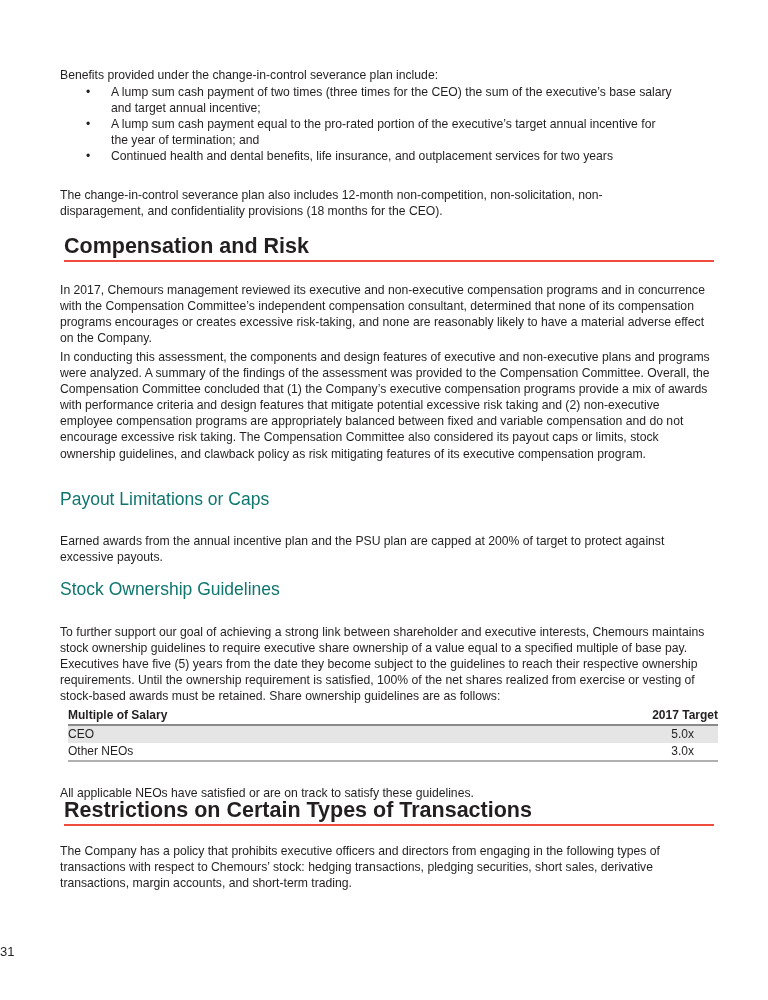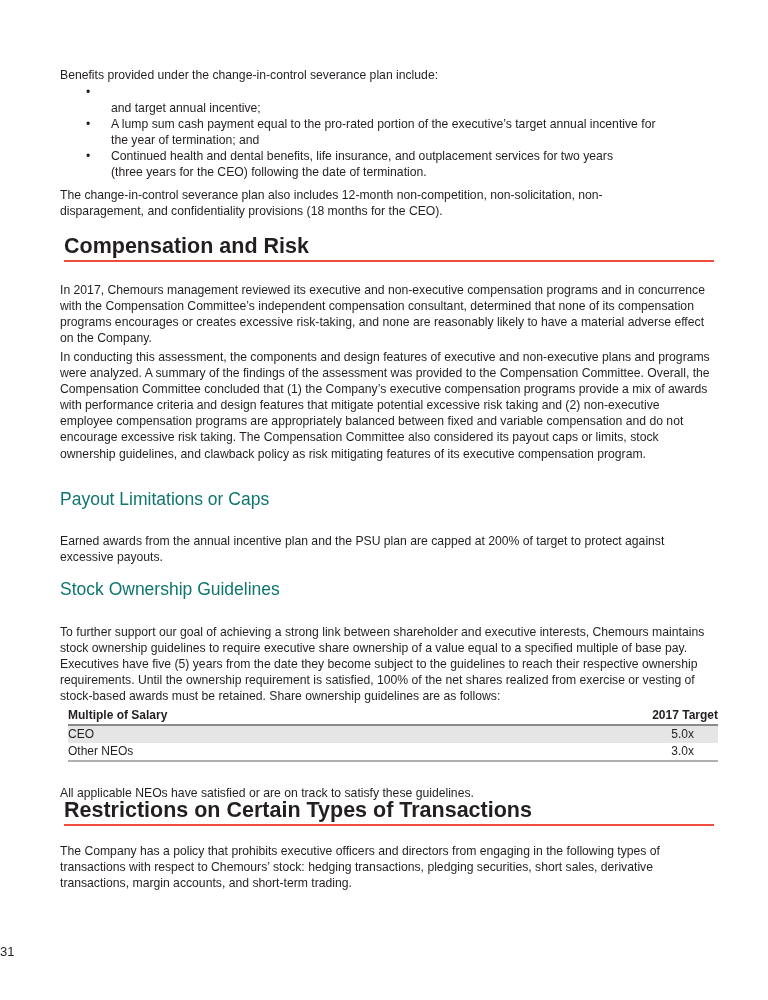--- a/index.html
+++ b/index.html
@@ -25,32 +25,31 @@
 </style>
 </head>
 <body>
 
 <div class="page">
   <p class="intro">Benefits provided under the change-in-control severance plan include:</p>
 
   <ul class="bullets">
     <li>
       <span class="dot">•</span>
-      <br>
+      <span>A lump sum cash payment of two times (three times for the CEO) the sum of the executive’s base salary</span><br>
       <span>and target annual incentive;</span>
     </li>
     <li>
       <span class="dot">•</span>
       <span>A lump sum cash payment equal to the pro-rated portion of the executive’s target annual incentive for</span><br>
       <span>the year of termination; and</span>
     </li>
     <li>
       <span class="dot">•</span>
       <span>Continued health and dental benefits, life insurance, and outplacement services for two years</span><br>
-      <span>(three years for the CEO) following the date of termination.</span>
     </li>
   </ul>
 
   <p style="position:absolute;top:187px;width:560px;">The change-in-control severance plan also includes 12-month non-competition, non-solicitation, non-disparagement, and confidentiality provisions (18 months for the CEO).</p>
 
   <h1 class="h1" style="top:229px;">Compensation and Risk</h1>
 
   <p style="position:absolute;top:282px;width:650px;">In 2017, Chemours management reviewed its executive and non-executive compensation programs and in concurrence with the Compensation Committee’s independent compensation consultant, determined that none of its compensation programs encourages or creates excessive risk-taking, and none are reasonably likely to have a material adverse effect on the Company.</p>
   <p style="position:absolute;top:349px;width:650px;">In conducting this assessment, the components and design features of executive and non-executive plans and programs were analyzed. A summary of the findings of the assessment was provided to the Compensation Committee. Overall, the Compensation Committee concluded that (1) the Company’s executive compensation programs provide a mix of awards with performance criteria and design features that mitigate potential excessive risk taking and (2) non-executive employee compensation programs are appropriately balanced between fixed and variable compensation and do not encourage excessive risk taking. The Compensation Committee also considered its payout caps or limits, stock ownership guidelines, and clawback policy as risk mitigating features of its executive compensation program.</p>
 

